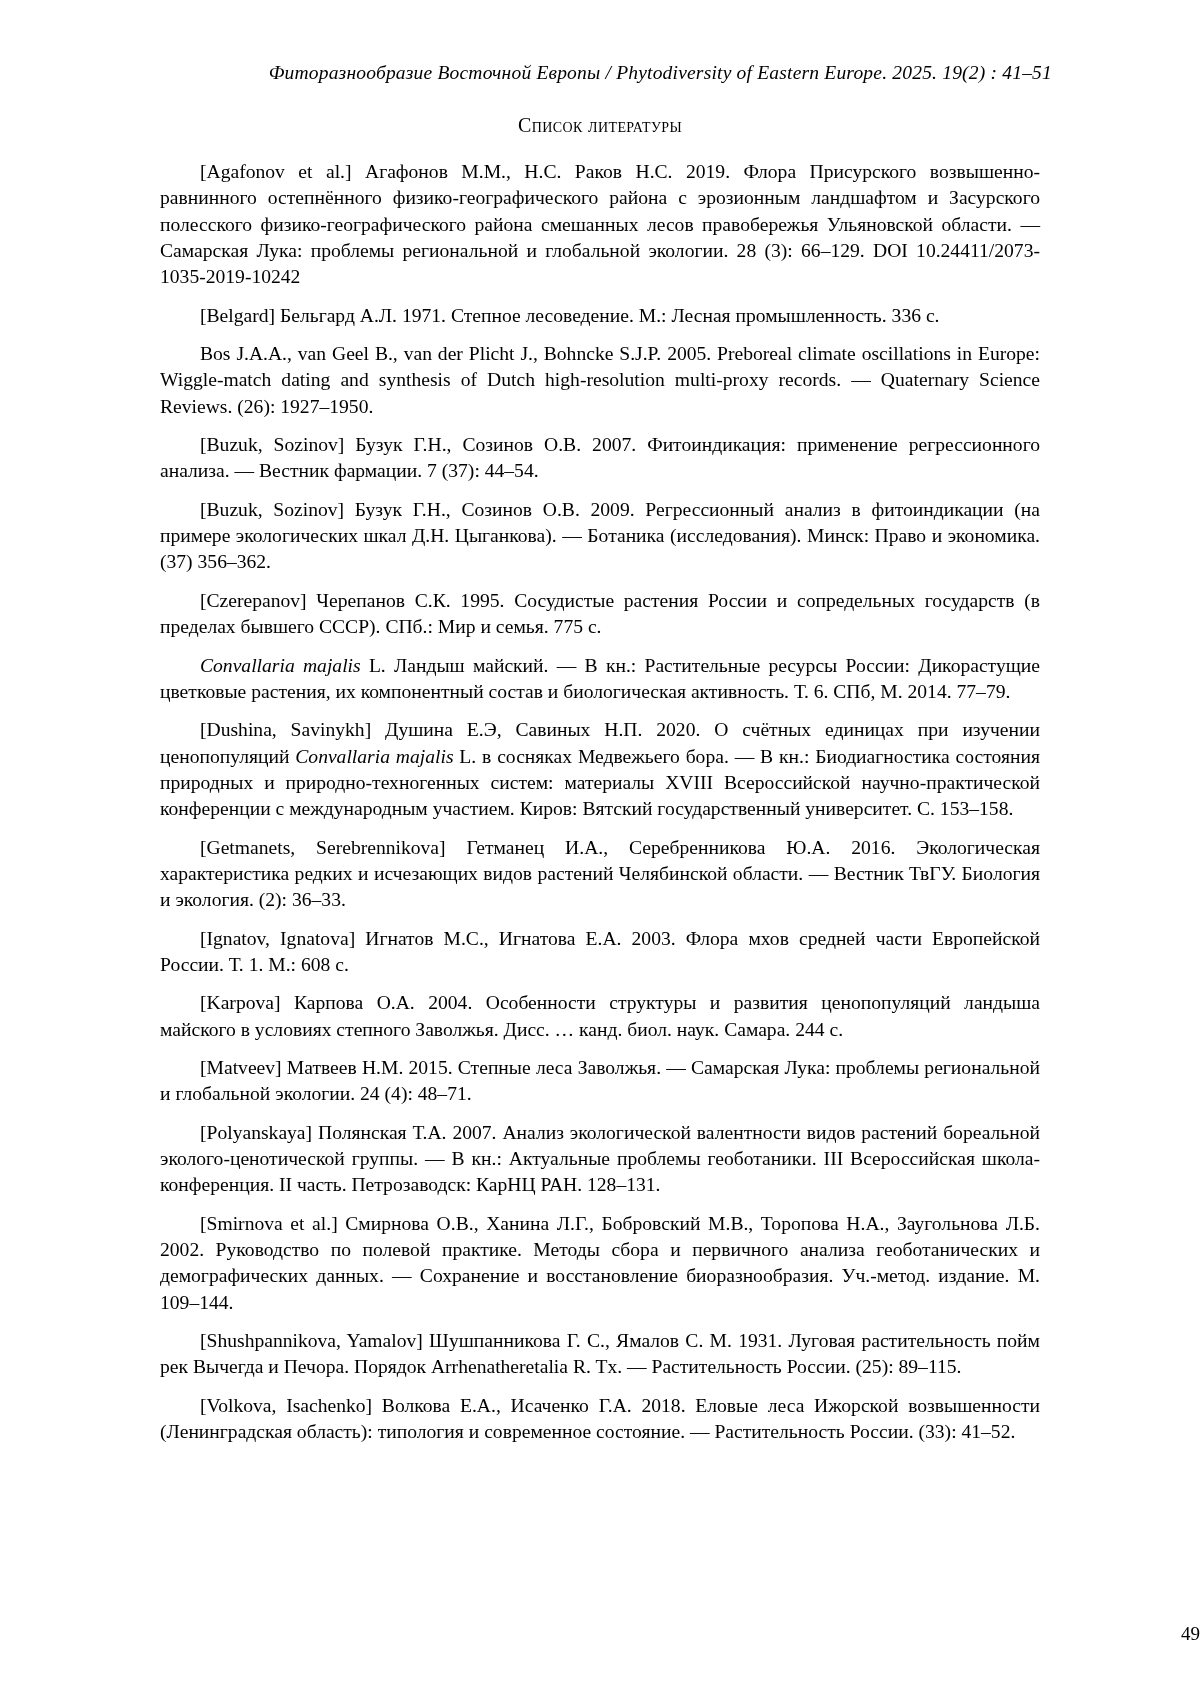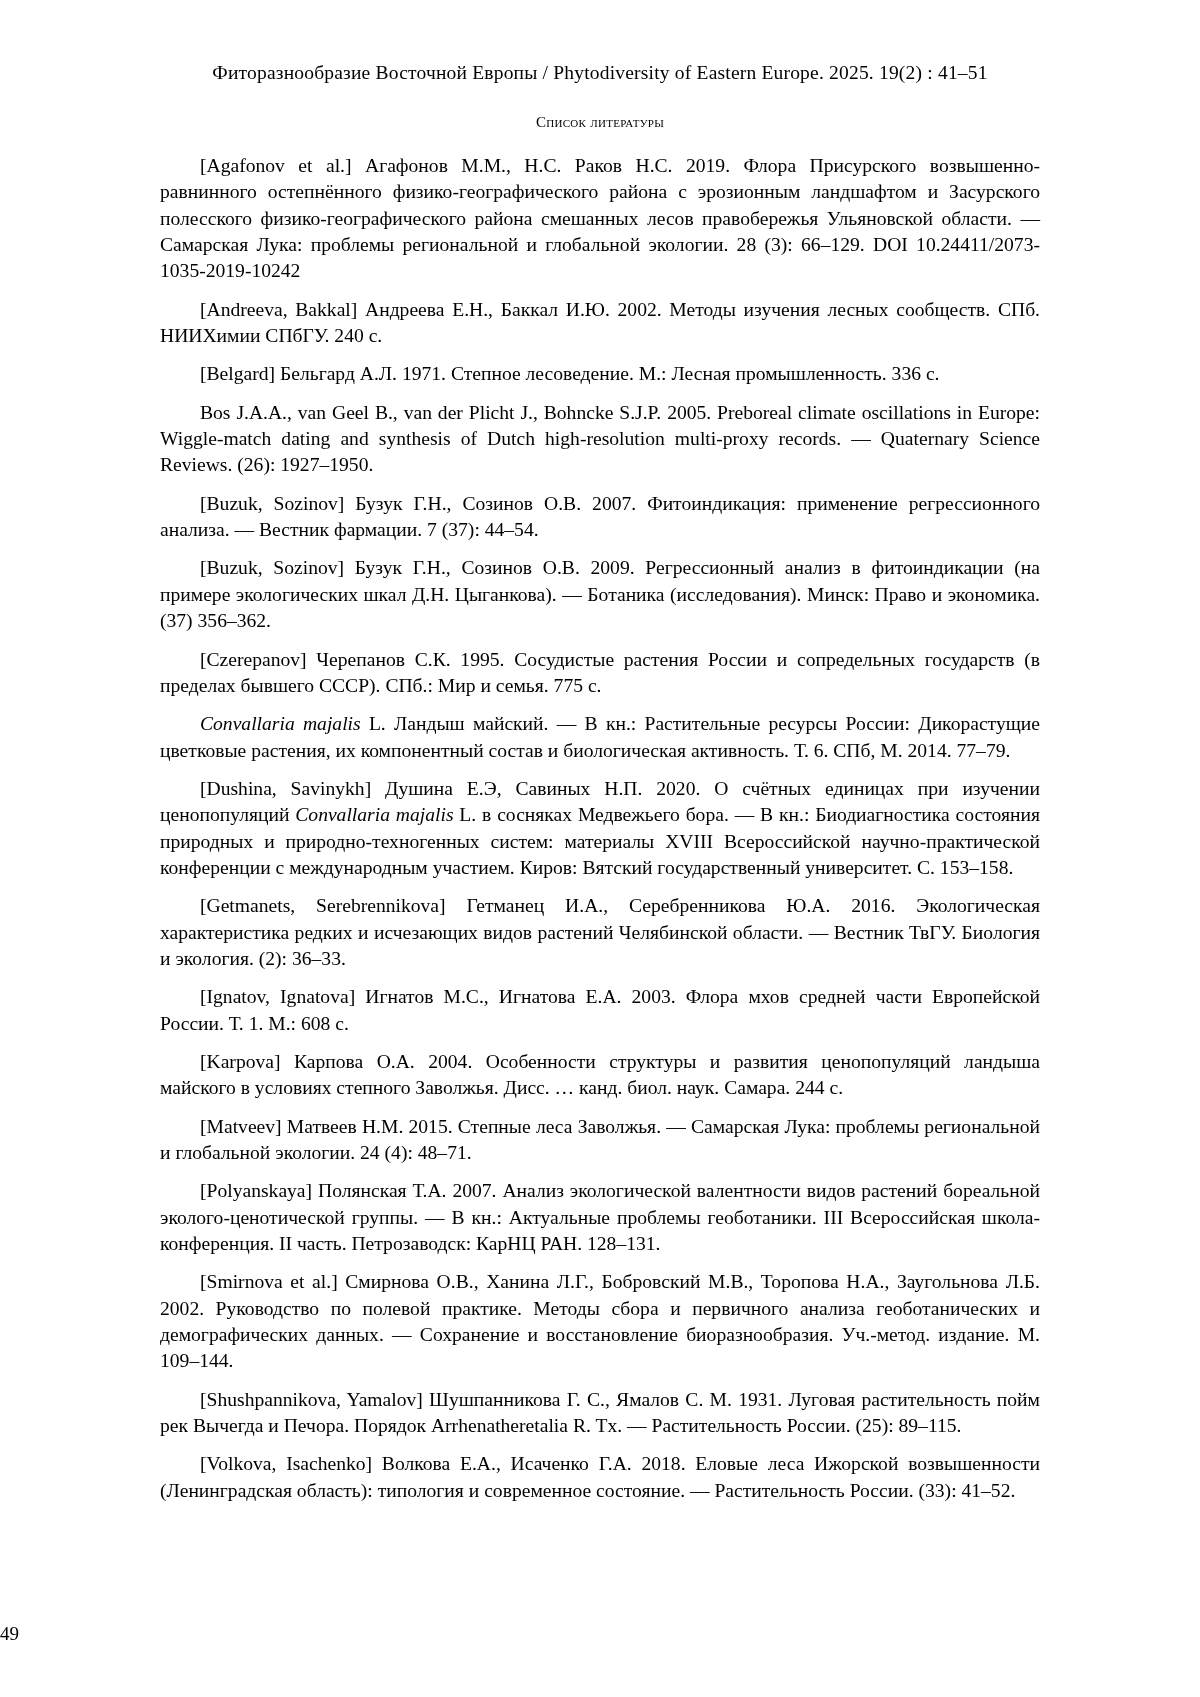--- a/index.html
+++ b/index.html
@@ -14,29 +14,30 @@
   .page {
     position: relative;
     width: 1200px;
     height: 1697px;
     margin: 0 auto;
     background: #ffffff;
     box-sizing: border-box;
     padding: 62px 148px 40px 148px;
   }
   .running-head {
-    text-align: center;
+    text-align: right;
+    font-style: italic;
     font-size: 19.5px;
     letter-spacing: 0.01em;
     margin: 0 0 30px 0;
     white-space: nowrap;
   }
   .section-title {
     text-align: center;
-    font-size: 15px;
+    font-size: 20px;
     font-variant: small-caps;
     letter-spacing: 0.02em;
     margin: 0 0 22px 0;
   }
   .refs {
     font-size: 19.6px;
     line-height: 1.345;
     text-align: justify;
     text-justify: inter-word;
   }
@@ -46,36 +47,35 @@
     hyphens: manual;
   }
   .refs p i, .refs p em {
     font-style: italic;
   }
   .page-number {
     position: absolute;
     left: 0;
     right: 0;
     bottom: 52px;
-    text-align: left;
+    text-align: right;
     font-size: 19px;
   }
 </style>
 </head>
 <body>
 
 <div class="page">
 
   <div class="running-head">Фиторазнообразие Восточной Европы / Phytodiversity of Eastern Europe. 2025. 19(2) : 41–51</div>
 
   <div class="section-title">Список литературы</div>
 
   <div class="refs">
       <p>[Agafonov et al.] Агафонов М.М., Н.С. Раков Н.С. 2019. Флора Присурского возвышенно-равнинного остепнённого физико-географического района с эрозионным ландшафтом и Засурского полесского физико-географического района смешанных лесов правобережья Ульяновской области. — Самарская Лука: проблемы региональной и глобальной экологии. 28 (3): 66–129. DOI 10.24411/2073-1035-2019-10242</p>
-      <p>[Andreeva, Bakkal] Андреева Е.Н., Баккал И.Ю. 2002. Методы изучения лесных сообществ. СПб. НИИХимии СПбГУ. 240 с.</p>
       <p>[Belgard] Бельгард А.Л. 1971. Степное лесоведение. М.: Лесная промышленность. 336 с.</p>
       <p>Bos J.A.A., van Geel B., van der Plicht J., Bohncke S.J.P. 2005. Preboreal climate oscillations in Europe: Wiggle-match dating and synthesis of Dutch high-resolution multi-proxy records. — Quaternary Science Reviews. (26): 1927–1950.</p>
       <p>[Buzuk, Sozinov] Бузук Г.Н., Созинов О.В. 2007. Фитоиндикация: применение регрессионного анализа. — Вестник фармации. 7 (37): 44–54.</p>
       <p>[Buzuk, Sozinov] Бузук Г.Н., Созинов О.В. 2009. Регрессионный анализ в фитоиндикации (на примере экологических шкал Д.Н. Цыганкова). — Ботаника (исследования). Минск: Право и экономика. (37) 356–362.</p>
       <p>[Czerepanov] Черепанов С.К. 1995. Сосудистые растения России и сопредельных государств (в пределах бывшего СССР). СПб.: Мир и семья. 775 с.</p>
       <p><i>Convallaria majalis</i> L. Ландыш майский. — В кн.: Растительные ресурсы России: Дикорастущие цветковые растения, их компонентный состав и биологическая активность. Т. 6. СПб, М. 2014. 77–79.</p>
       <p>[Dushina, Savinykh] Душина Е.Э, Савиных Н.П. 2020. О счётных единицах при изучении ценопопуляций <i>Convallaria majalis</i> L. в сосняках Медвежьего бора. — В кн.: Биодиагностика состояния природных и природно-техногенных систем: материалы XVIII Всероссийской научно-практической конференции с международным участием. Киров: Вятский государственный университет. С. 153–158.</p>
       <p>[Getmanets, Serebrennikova] Гетманец И.А., Серебренникова Ю.А. 2016. Экологическая характеристика редких и исчезающих видов растений Челябинской области. — Вестник ТвГУ. Биология и экология. (2): 36–33.</p>
       <p>[Ignatov, Ignatova] Игнатов М.С., Игнатова Е.А. 2003. Флора мхов средней части Европейской России. Т. 1. М.: 608 с.</p>
       <p>[Karpova] Карпова О.А. 2004. Особенности структуры и развития ценопопуляций ландыша майского в условиях степного Заволжья. Дисс. … канд. биол. наук. Самара. 244 с.</p>

